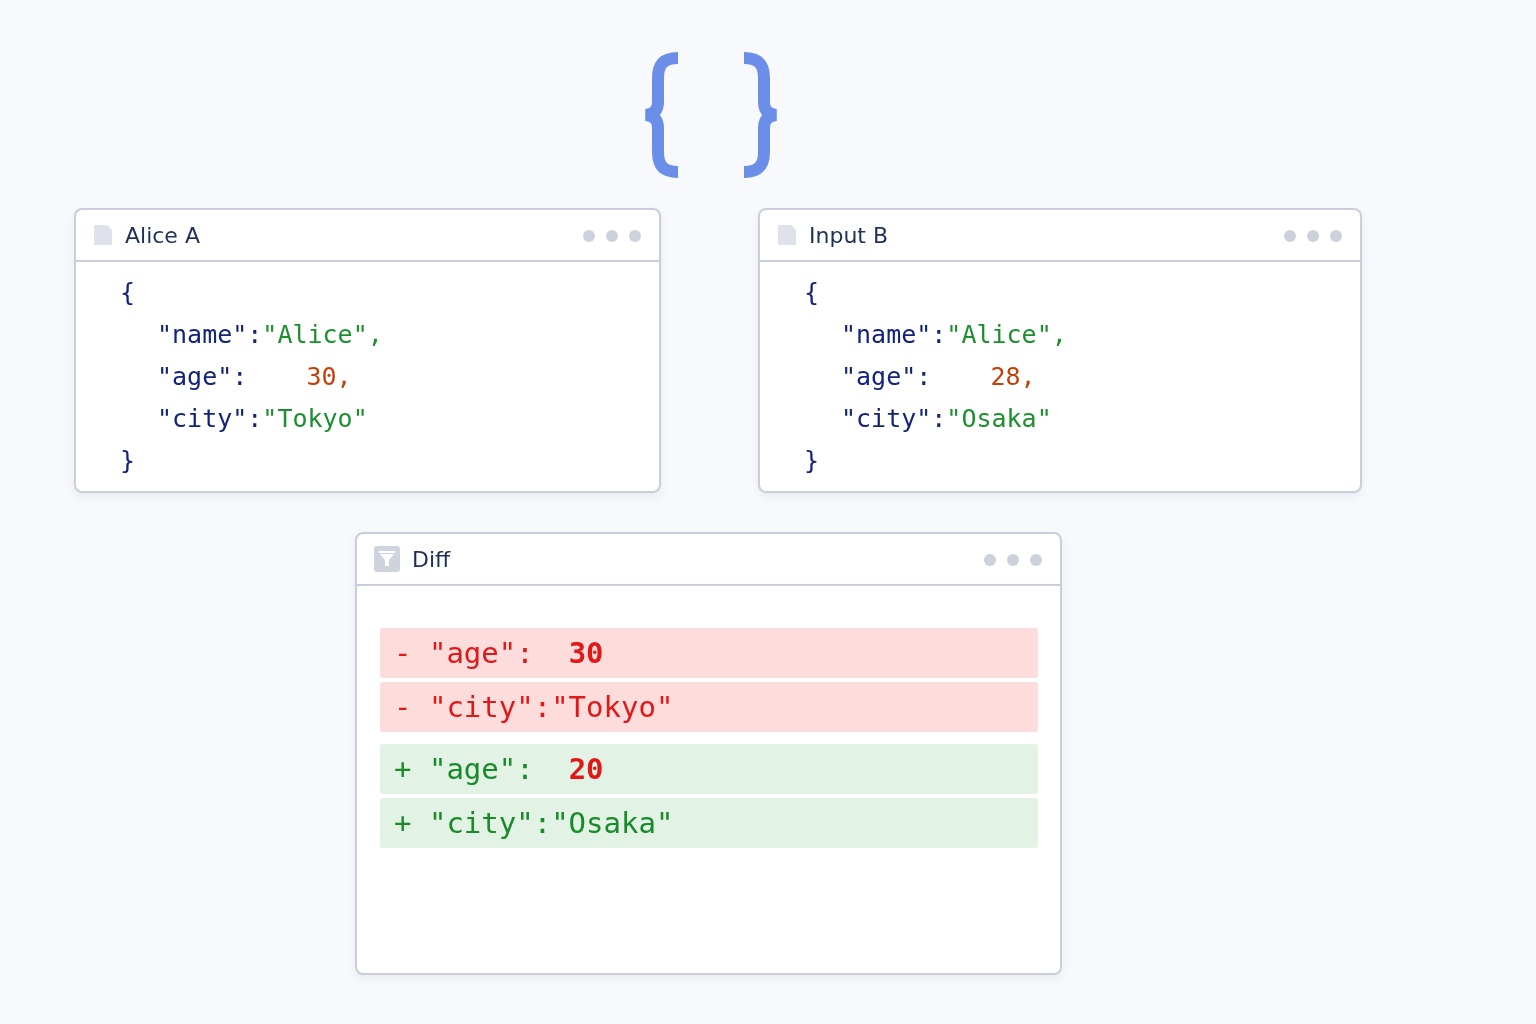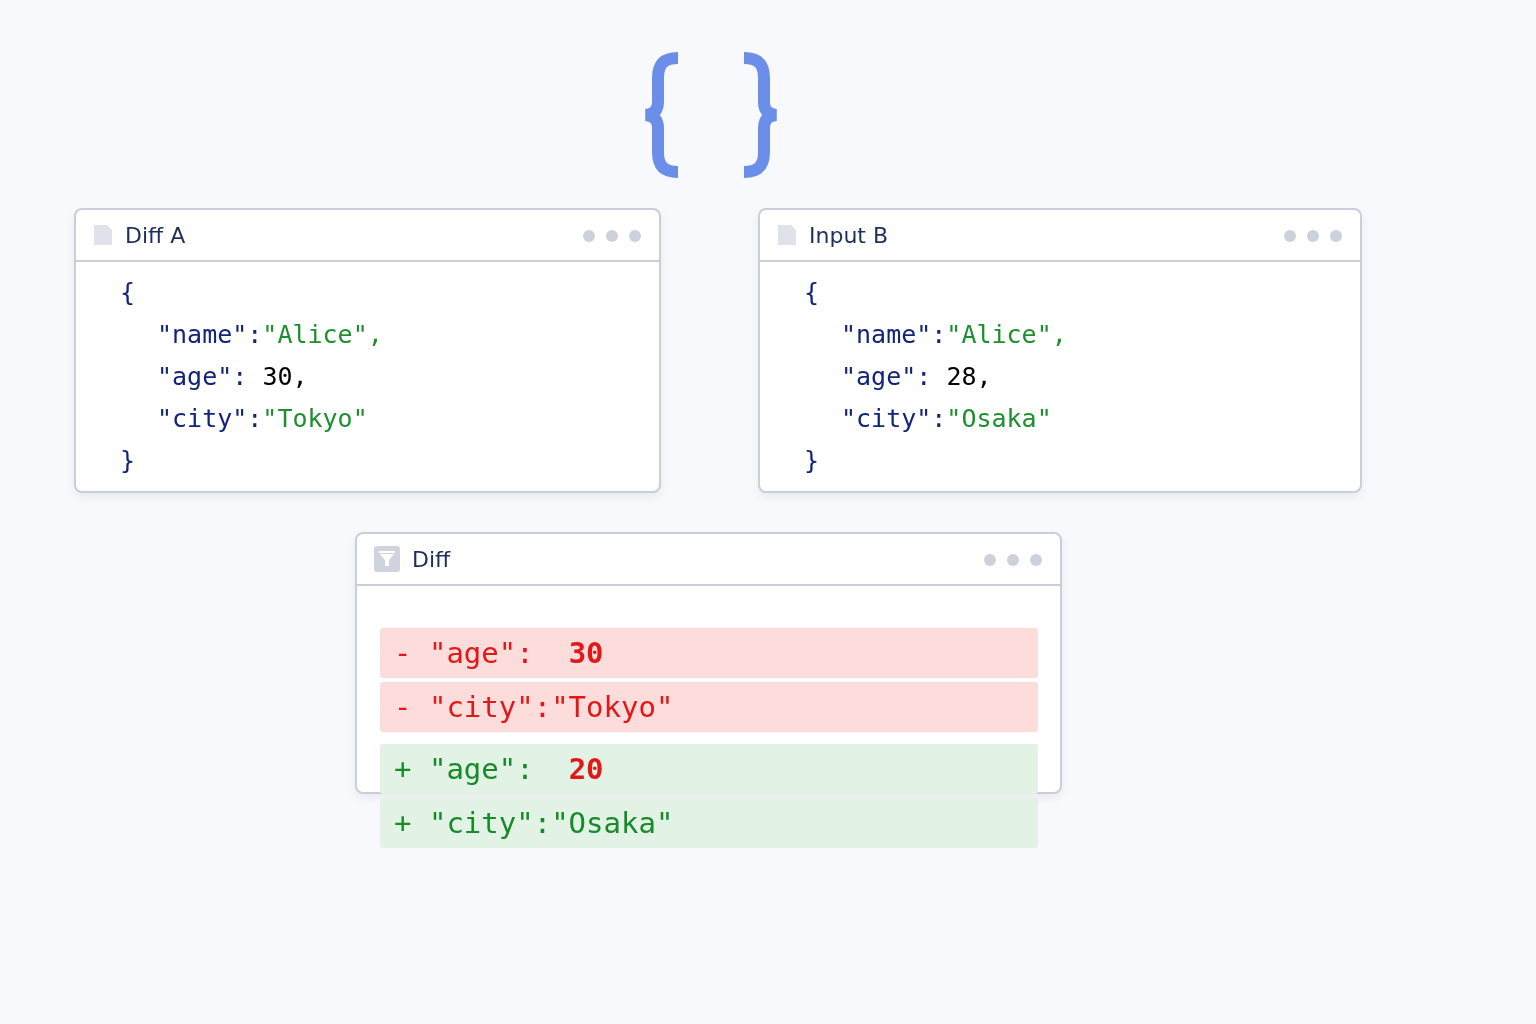--- a/index.html
+++ b/index.html
@@ -38,21 +38,21 @@
   }
   .dot { width: 12px; height: 12px; border-radius: 50%; background: #cdd1dc; }
   .code {
     font-family: "DejaVu Sans Mono", monospace; font-size: 25px;
     color: #12237a; padding-left: 44px; padding-top: 10px;
   }
   .code .line { height: 42px; line-height: 42px; white-space: pre; }
   .code .indent { padding-left: 37px; }
   .k { color: #12237a; }
   .s { color: #1c8f2e; }
-  .n { color: #000000; }
+  .n { color: #c2410c; margin-left: 44px; }
   .diff-body { padding: 42px 22px 0 23px; }
   .diff-row {
     height: 50px; line-height: 50px; border-radius: 3px;
     font-family: "DejaVu Sans Mono", monospace; font-size: 29px;
     padding-left: 14px; white-space: pre; margin-bottom: 4px;
   }
   .diff-row.removed { background: #fddcdc; color: #e21818; }
   .diff-row.added { background: #e2f2e4; color: #178a2a; }
   .diff-row .num { color: #e21818; font-weight: bold; margin-top: 40px; }
   .gap { height: 8px; }
@@ -67,21 +67,21 @@
   </svg>
 </div>
 
 <div class="panel" style="left:74px; top:208px; width:587px; height:285px;">
   <div class="panel-header">
     <span class="panel-icon">
       <svg width="20" height="22" viewBox="0 0 20 22">
           <path d="M1 1 H14 L19 6 V21 H1 Z" fill="#dfe2ea"></path>
         </svg>
     </span>
-    <span class="panel-title">Diff A</span>
+    <span class="panel-title">Alice A</span>
     <div class="dots">
       <span class="dot"></span>
       <span class="dot"></span>
       <span class="dot"></span>
     </div>
   </div>
   <div class="code">
     <div class="line"><span class="k">{</span></div>
     <div class="line indent"><span class="k">"name":</span><span class="s">"Alice",</span></div>
     <div class="line indent"><span class="k">"age":</span> <span class="n">30,</span></div>
@@ -106,21 +106,21 @@
   </div>
   <div class="code">
     <div class="line"><span class="k">{</span></div>
     <div class="line indent"><span class="k">"name":</span><span class="s">"Alice",</span></div>
     <div class="line indent"><span class="k">"age":</span> <span class="n">28,</span></div>
     <div class="line indent"><span class="k">"city":</span><span class="s">"Osaka"</span></div>
     <div class="line"><span class="k">}</span></div>
   </div>
 </div>
 
-<div class="panel" style="left:355px; top:532px; width:707px; height:262px;">
+<div class="panel" style="left:355px; top:532px; width:707px; height:443px;">
   <div class="panel-header">
     <span class="panel-icon" style="width:26px;height:26px;">
       <svg width="26" height="26" viewBox="0 0 26 26">
         <rect x="0" y="0" width="26" height="26" rx="3" fill="#cfd3dd"></rect>
         <path d="M6 8 H20 L15 14 V20 H11 V14 Z" fill="#ffffff"></path>
         <rect x="5" y="5" width="16" height="2" fill="#ffffff"></rect>
       </svg>
     </span>
     <span class="panel-title">Diff</span>
     <div class="dots">

